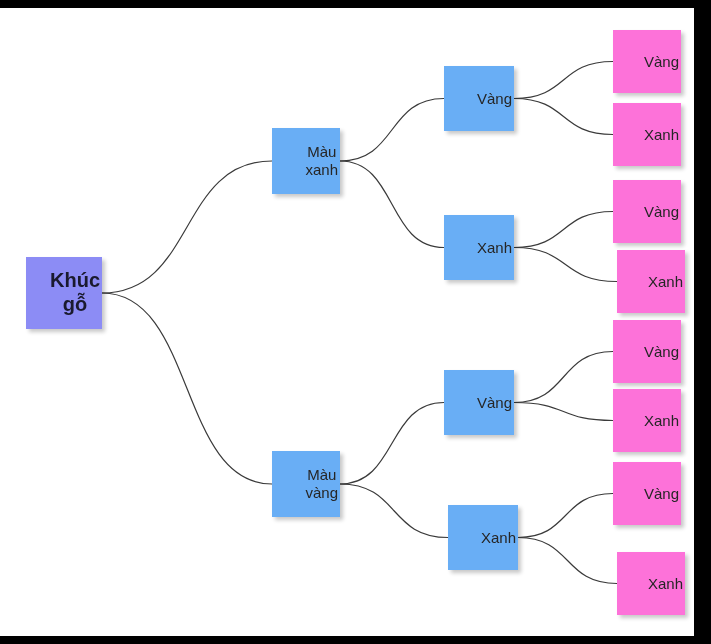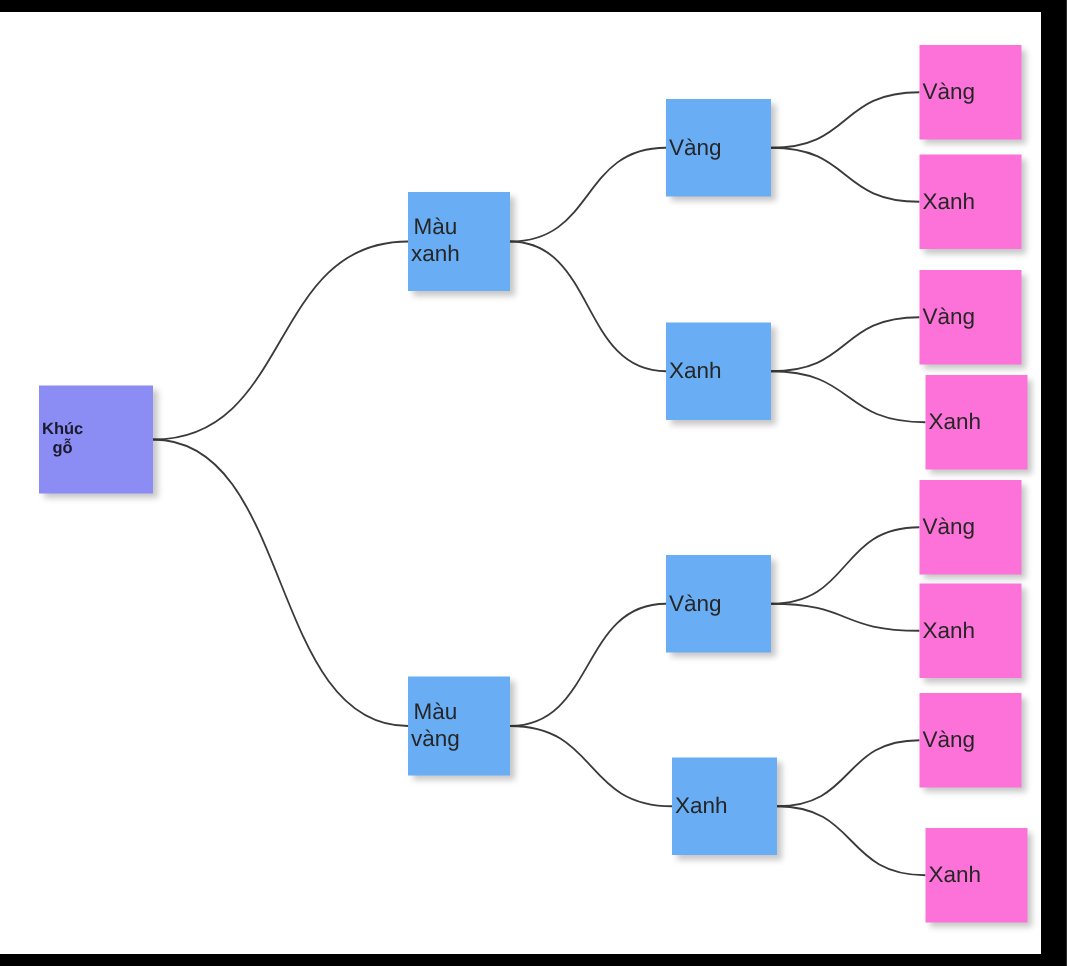--- a/index.html
+++ b/index.html
@@ -30,31 +30,31 @@
     top: 0;
     width: 694px;
     height: 628px;
     pointer-events: none;
   }
   .node {
     position: absolute;
     box-sizing: border-box;
     display: flex;
     align-items: center;
-    justify-content: flex-start;
+    justify-content: flex-end;
     text-align: center;
     line-height: 1.18;
     color: #262626;
     box-shadow: 3px 3px 4px rgba(0,0,0,0.22);
   }
   .node-root {
     background: #8c8cf5;
     color: #1a1a2e;
     font-weight: bold;
-    font-size: 11px;
+    font-size: 20px;
   }
   .node-mid {
     background: #69aef5;
     font-size: 15px;
     font-weight: normal;
   }
   .node-leaf {
     background: #fd72d9;
     font-size: 15px;
     font-weight: normal;

